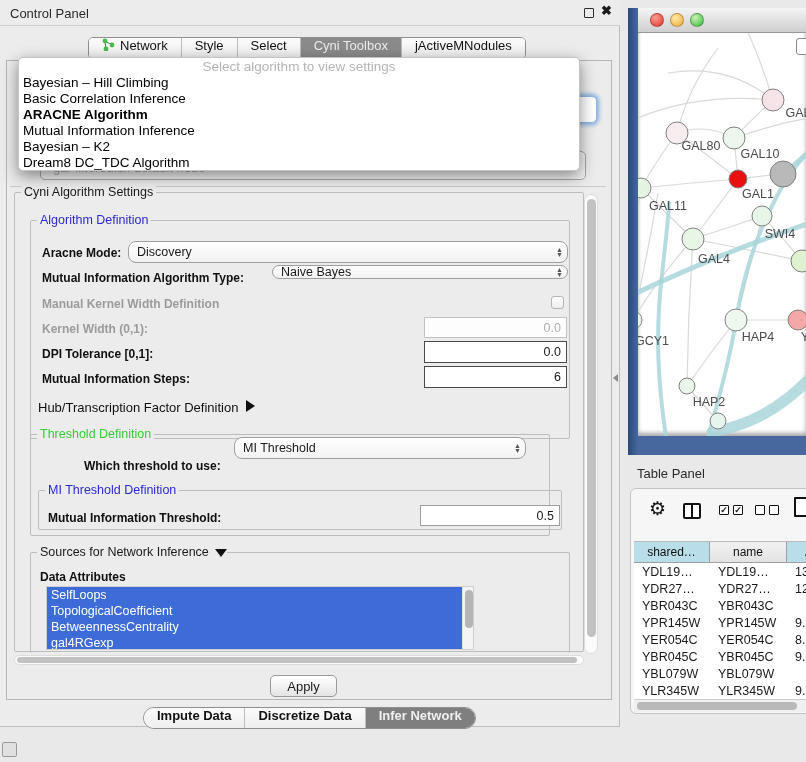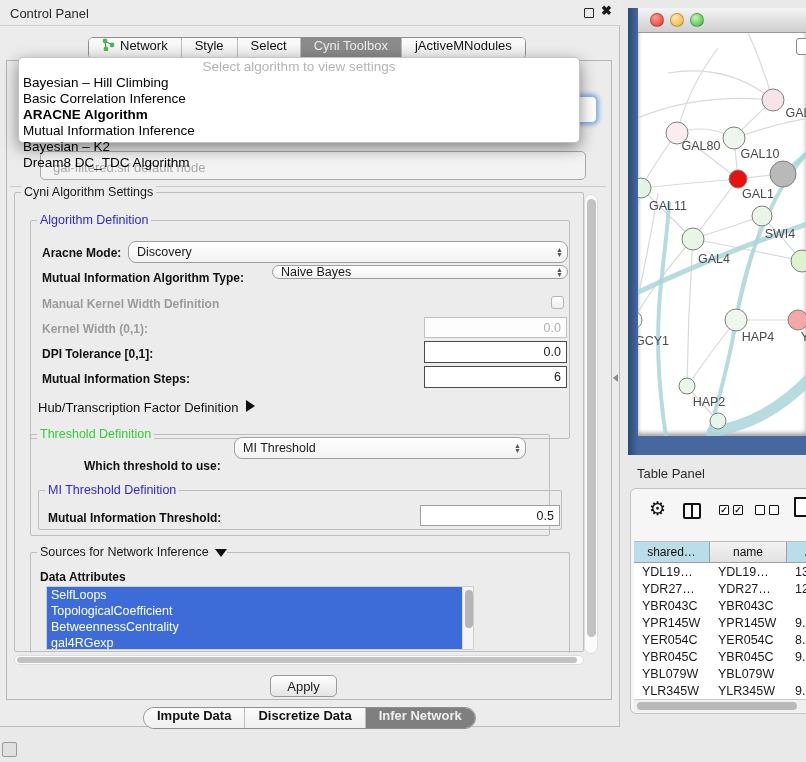--- a/index.html
+++ b/index.html
@@ -31,21 +31,21 @@
   #cp-divider { left:10px; top:186px; width:596px; height:1px; background:#c9c9c9; }
 
   
   #bg-combo-fragment { left:570px; top:96px; width:27px; height:27px; border:1px solid #8fb6e4; border-radius:5px;
     background:#fff; box-shadow:0 0 4px 2px rgba(95,152,221,.75); z-index:1; }
   #bg-node-combo { left:40px; top:151px; width:546px; height:29px; border:1px solid #a8a8a8; border-radius:5px;
     background:#f3f3f3; z-index:1; }
   #bg-node-combo-text { left:12px; top:8px; color:#a9a9a9; font-size:13px; }
 
   
-  #algo-popup { left:18px; top:57px; width:562px; height:86px; background:#fff; border:1px solid #c4c4c4;
+  #algo-popup { left:18px; top:57px; width:562px; height:114px; background:#fff; border:1px solid #c4c4c4;
     border-radius:5px; box-shadow:0 5px 16px rgba(0,0,0,.45); z-index:5; padding-top:1px; }
   #algo-placeholder { text-align:center; color:#b4b4b4; font-size:13.5px; height:16px; line-height:16px; }
   .algo-item { font-size:13.5px; height:16.1px; line-height:16.1px; padding-left:4px; color:#000; }
   .algo-item.bold { font-weight:bold; }
 
   
   .fs { position:absolute; border:1px solid #bdbdbd; border-radius:2px; }
   .fs-legend { position:absolute; top:-8px; left:6px; background:#ececec; padding:0 3px; font-size:12.5px; color:#1a1a1a; white-space:nowrap; }
   .fs-legend.blue { color:#2a2ad0; }
   .fs-legend.green { color:#35cb35; }

